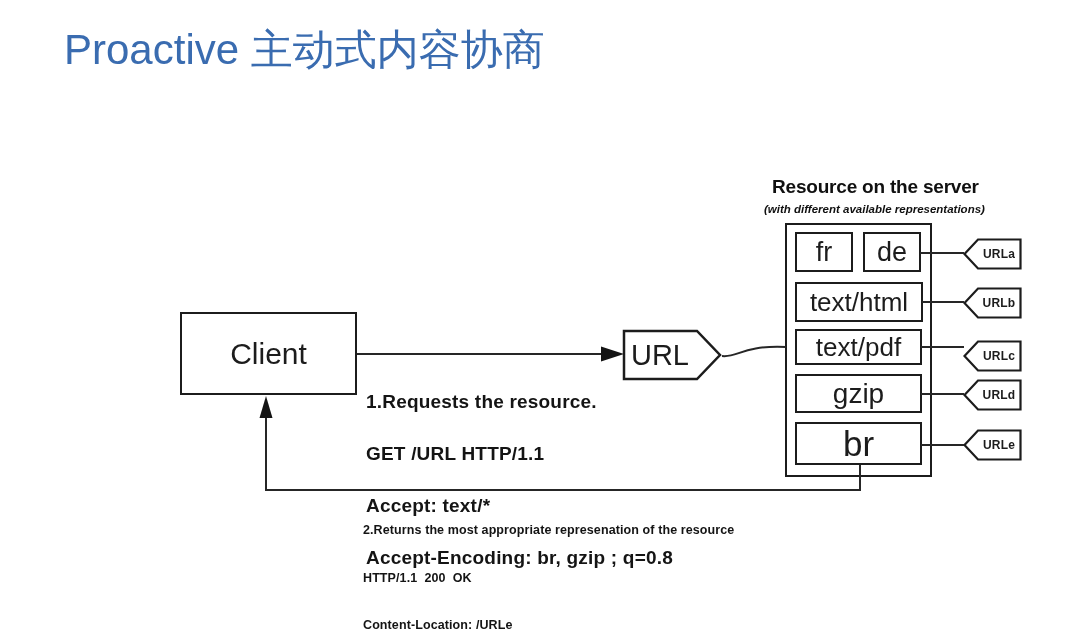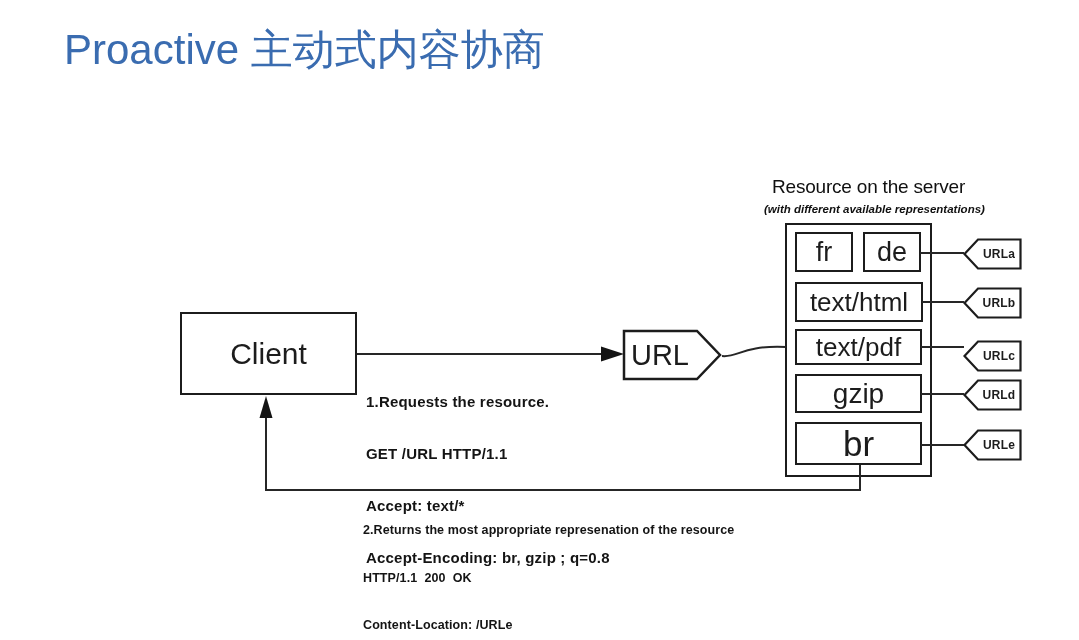--- a/index.html
+++ b/index.html
@@ -34,21 +34,21 @@
   
   #rep-fr  {left:795px;top:232px;width:58px; height:40px;font-size:27px;}
   #rep-de  {left:863px;top:232px;width:58px; height:40px;font-size:27px;}
   #rep-html{left:795px;top:282px;width:128px;height:40px;font-size:26px;}
   #rep-pdf {left:795px;top:329px;width:127px;height:36px;font-size:26px;justify-content:center;}
   #rep-gzip{left:795px;top:374px;width:127px;height:39px;font-size:28px;}
   #rep-br  {left:795px;top:422px;width:127px;height:43px;font-size:35px;}
 
   
   #server-title{
-    left:772px;top:176px;font-size:19px;font-weight:normal;color:#101010;
+    left:772px;top:176px;font-size:19px;font-weight:bold;color:#101010;
     letter-spacing:-0.2px;white-space:nowrap;
   }
   #server-subtitle{
     left:764px;top:203px;font-size:11.5px;font-weight:bold;font-style:italic;
     color:#101010;white-space:nowrap;
   }
 
   
   #url-shape{left:622px;top:329px;width:101px;height:52px;}
   #url-shape svg{position:absolute;left:0;top:0;}
@@ -65,21 +65,21 @@
     position:absolute;left:13px;top:0;right:0;bottom:0;
     display:flex;align-items:center;justify-content:center;
     font-size:12px;font-weight:bold;color:var(--ink,#1c1c1c);
     letter-spacing:0.2px;
   }
   #url-tag-a{top:238px;} #url-tag-b{top:287px;} #url-tag-c{top:332px;margin-top:8px;}
   #url-tag-d{top:379px;} #url-tag-e{top:429px;}
 
   
   .proto-text{position:absolute;color:#141414;font-weight:bold;white-space:pre;}
-  #request-text {left:366px;top:358px;font-size:15px;line-height:17.4px;letter-spacing:0.2px;}
+  #request-text {left:366px;top:358px;font-size:19px;line-height:17.4px;letter-spacing:0.2px;}
   #response-text{left:363px;top:492px;font-size:12.5px;line-height:15.7px;letter-spacing:0.1px;}
 
   
   #connector-svg{position:absolute;left:0;top:0;pointer-events:none;}
   #connector-svg line, #connector-svg polyline, #connector-svg path{
     stroke:#262626;stroke-width:2;fill:none;
   }
   #connector-svg polygon{fill:#141414;stroke:none;}
 </style>
 </head>

